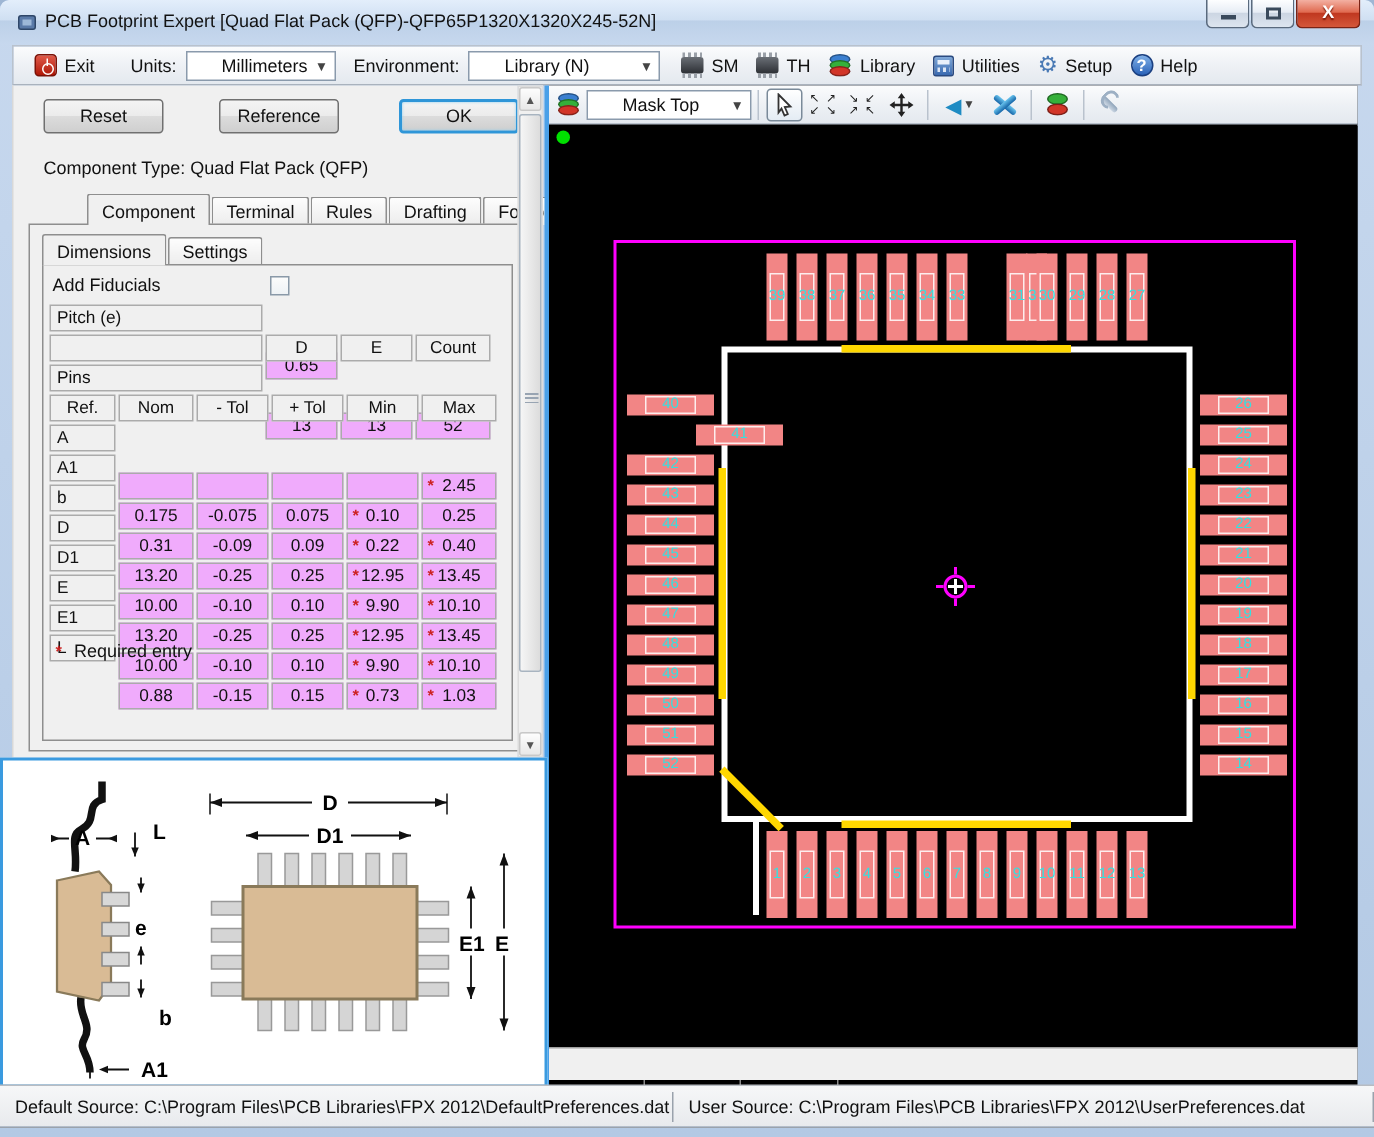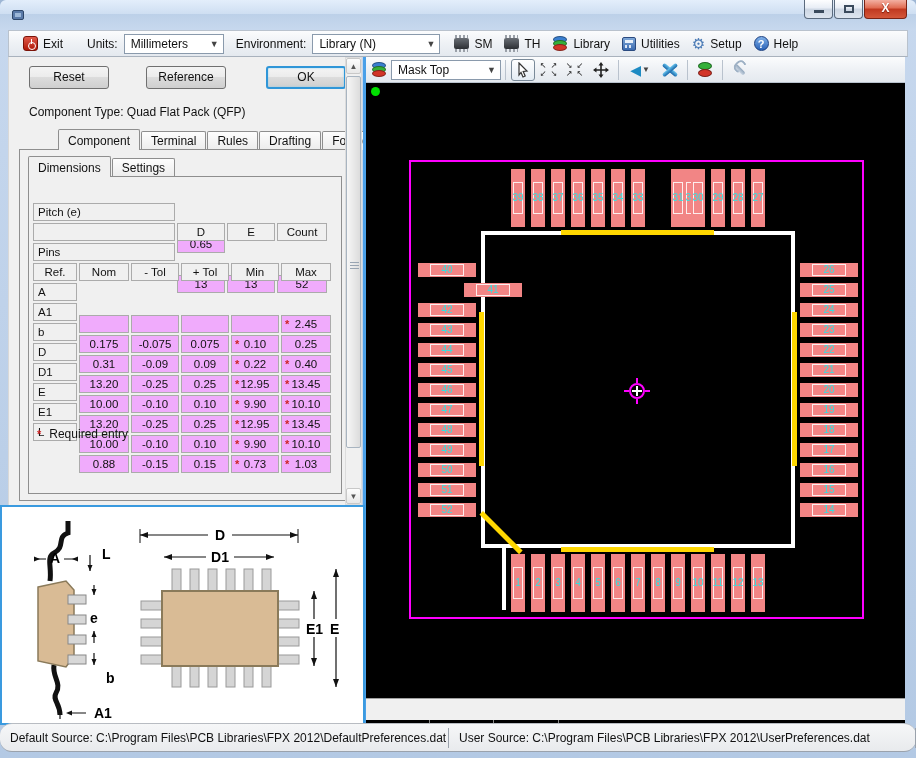--- a/index.html
+++ b/index.html
@@ -25,21 +25,21 @@
   .glyph-min { position:absolute; left:9px; bottom:5px; width:10px; height:3px; background:#3a4a5c; }
   .glyph-max { position:absolute; left:9px; top:5px; width:10px; height:8px; border:2px solid #3a4a5c; }
 
   
   .toolbar { position:absolute; left:8px; top:30px; width:900px; height:27px;
     background:linear-gradient(#fbfcfd,#eef1f5 50%,#e4e9ef); border:1px solid #b9c2cd; border-bottom-color:#a9b2bd;
     display:flex; align-items:center; font-size:12px; color:#111; }
   .tb-item { display:flex; align-items:center; gap:5px; padding:0 6px; height:23px; border-radius:3px; }
   .tb-label { padding:0 2px; }
   .combo { height:20px; background:#fff; border:1px solid #8a9aac; display:flex; align-items:center;
-    font-size:12px; padding-left:6px; position:relative;text-align:center; }
+    font-size:12px; padding-left:23px; position:relative;text-align:center; }
   .combo .caret { position:absolute; right:4px; top:4px; font-size:9px; color:#444; }
   .combo.units { width:100px; margin-left:4px; margin-right:10px; }
   .combo.env { width:128px; margin-left:4px; margin-right:8px; }
   .exit-icon { width:15px; height:15px; background:linear-gradient(#e05a4a,#b01808); border:1px solid #7a1208; border-radius:3px; position:relative; }
   .exit-icon:before { content:""; position:absolute; left:3.5px; top:4.5px; width:6px; height:6px; border:1.5px solid #fff; border-radius:50%; }
   .exit-icon:after { content:""; position:absolute; left:6.5px; top:1.5px; width:1.5px; height:5px; background:#fff; }
   .chip-icon { width:15px; height:11px; background:linear-gradient(#6a6f76,#2c2f34); border-radius:2px; position:relative; }
   .chip-icon:before, .chip-icon:after { content:""; position:absolute; left:1px; right:1px; height:3px;
     background:repeating-linear-gradient(90deg,#9aa0a8 0 2px,transparent 2px 4px); }
   .chip-icon:before { top:-3px; } .chip-icon:after { bottom:-3px; }
@@ -151,36 +151,37 @@
     color:#35e0e0; font-size:10px; line-height:10px; }
 
   .pinbar { position:absolute; left:0; top:641px; width:539px; height:22px; background:#f0f0f0; border-top:1px solid #a0a0a0;
     display:flex; align-items:center; font-size:11.5px; color:#111; }
   .pinbar .seg { height:16px; display:flex; align-items:center; padding-left:5px; border-right:1px solid #8a8a8a;margin-top:36px; }
   .pinbar .s1 { width:64px; } .pinbar .s2 { width:64px; } .pinbar .s3 { width:65px; }
 
   
   .statusbar { position:absolute; left:0; top:723px; width:916px; height:29px;
     background:linear-gradient(#f6f7f8,#e8eaed); border-top:1px solid #b8bcc2; border-bottom:1px solid #9aa2ac;
-    display:flex; align-items:center; font-size:12px; color:#111;border-radius:12px; }
+    display:flex; align-items:center; font-size:12px; color:#111; }
   .statusbar .src { padding:0 10px; white-space:nowrap; }
   .statusbar .vsep { width:1px; height:20px; background:#9aa2ac; }
   .statusbar .d1 { width:448px; }
 
   svg text { font-family:"Liberation Sans", sans-serif; }
 </style>
 </head>
 <body>
 
 <div class="window">
 
   <div class="titlebar">
     <span class="app-icon">
         <i class="chip"></i>
       </span>
+    <span class="title-text">PCB Footprint Expert [Quad Flat Pack (QFP)-QFP65P1320X1320X245-52N]</span>
     <div class="winbtns">
       <div class="winbtn">
           <span class="glyph-min"></span>
         </div>
       <div class="winbtn">
           <span class="glyph-max"></span>
         </div>
       <div class="winbtn close">X</div>
     </div>
   </div>
@@ -245,20 +246,24 @@
       <div class="tab">Drafting</div>
       <div class="tab">Footprint</div>
     </div>
 
     <div class="tabpage">
       <div class="subtabstrip">
         <div class="tab active">Dimensions</div>
         <div class="tab">Settings</div>
       </div>
       <div class="subtabpage">
+        <div class="fidrow">
+          <span>Add Fiducials</span>
+          <span class="checkbox"></span>
+        </div>
         <div class="dimtable">
           <div class="trow">
             <div class="cell lab w-lab" style="justify-content:flex-start">Pitch (e)</div>
             <div class="cell val w-t2">0.65</div>
           </div>
           <div class="trow">
             <div class="cell lab w-lab"></div>
             <div class="cell hdr w-t2">D</div>
             <div class="cell hdr w-min">E</div>
             <div class="cell hdr w-max">Count</div>

